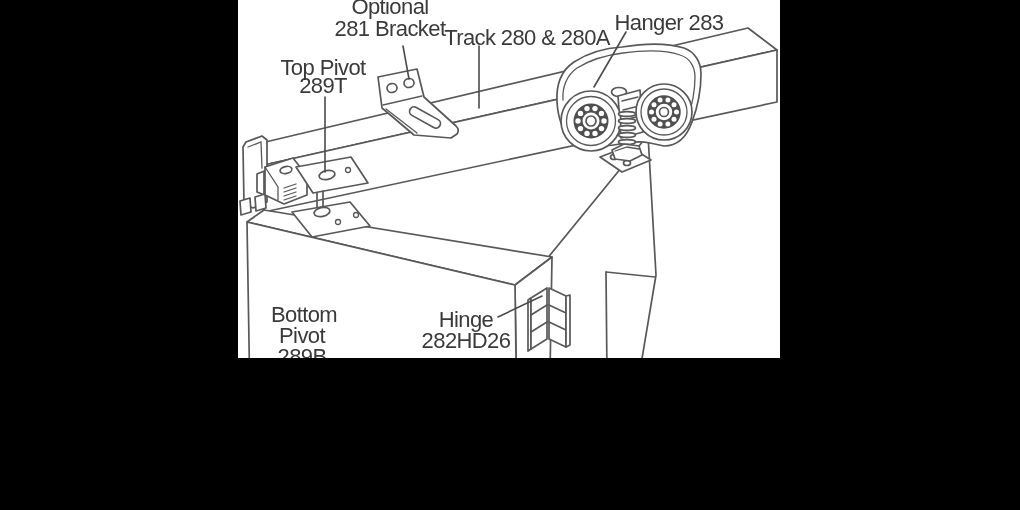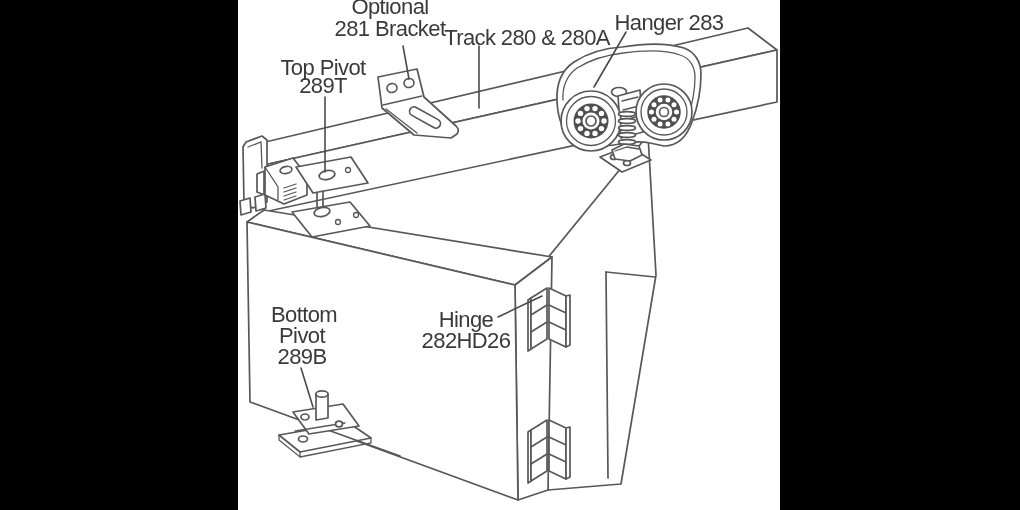--- a/index.html
+++ b/index.html
@@ -1,16 +1,16 @@
 <!DOCTYPE html>
 <html><head>
 <meta charset="utf-8">
 <style>
   html,body{margin:0;padding:0;background:#000;}
-  .stage{position:relative;width:1020px;height:510px;background:#000;overflow:hidden;
+  .stage{position:relative;width:1020px;height:358px;background:#000;overflow:hidden;
          font-family:"Liberation Sans", sans-serif;}
   svg{display:block;}
   .lbl{font-family:"Liberation Sans", sans-serif;font-size:22px;letter-spacing:-0.6px;
        fill:#3a3a3a;text-anchor:middle;}
   .ln{stroke:#585858;stroke-width:1.7;fill:none;stroke-linecap:round;stroke-linejoin:round;}
   .wf{stroke:#585858;stroke-width:1.7;fill:#ffffff;stroke-linejoin:round;}
   .thin{stroke:#585858;stroke-width:1.3;fill:none;stroke-linecap:round;}
   .leader{stroke:#4a4a4a;stroke-width:1.6;fill:none;stroke-linecap:round;}
 </style>
 </head>

